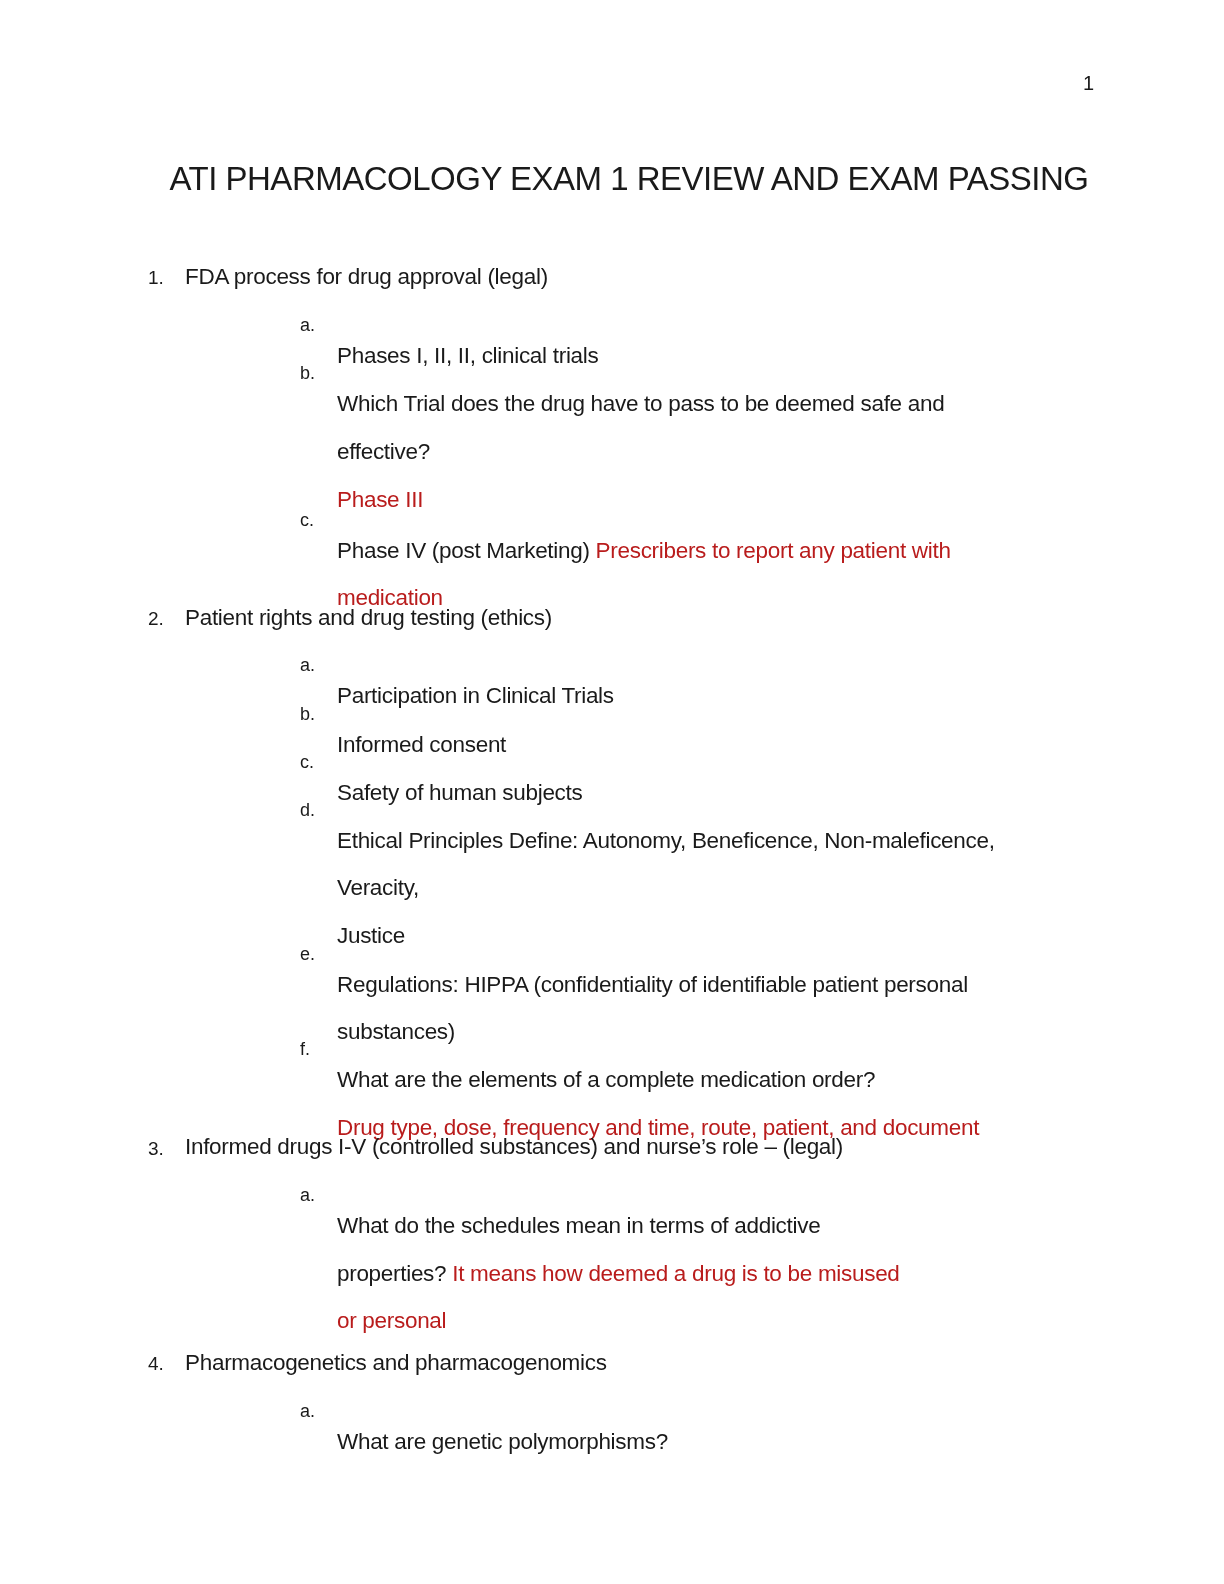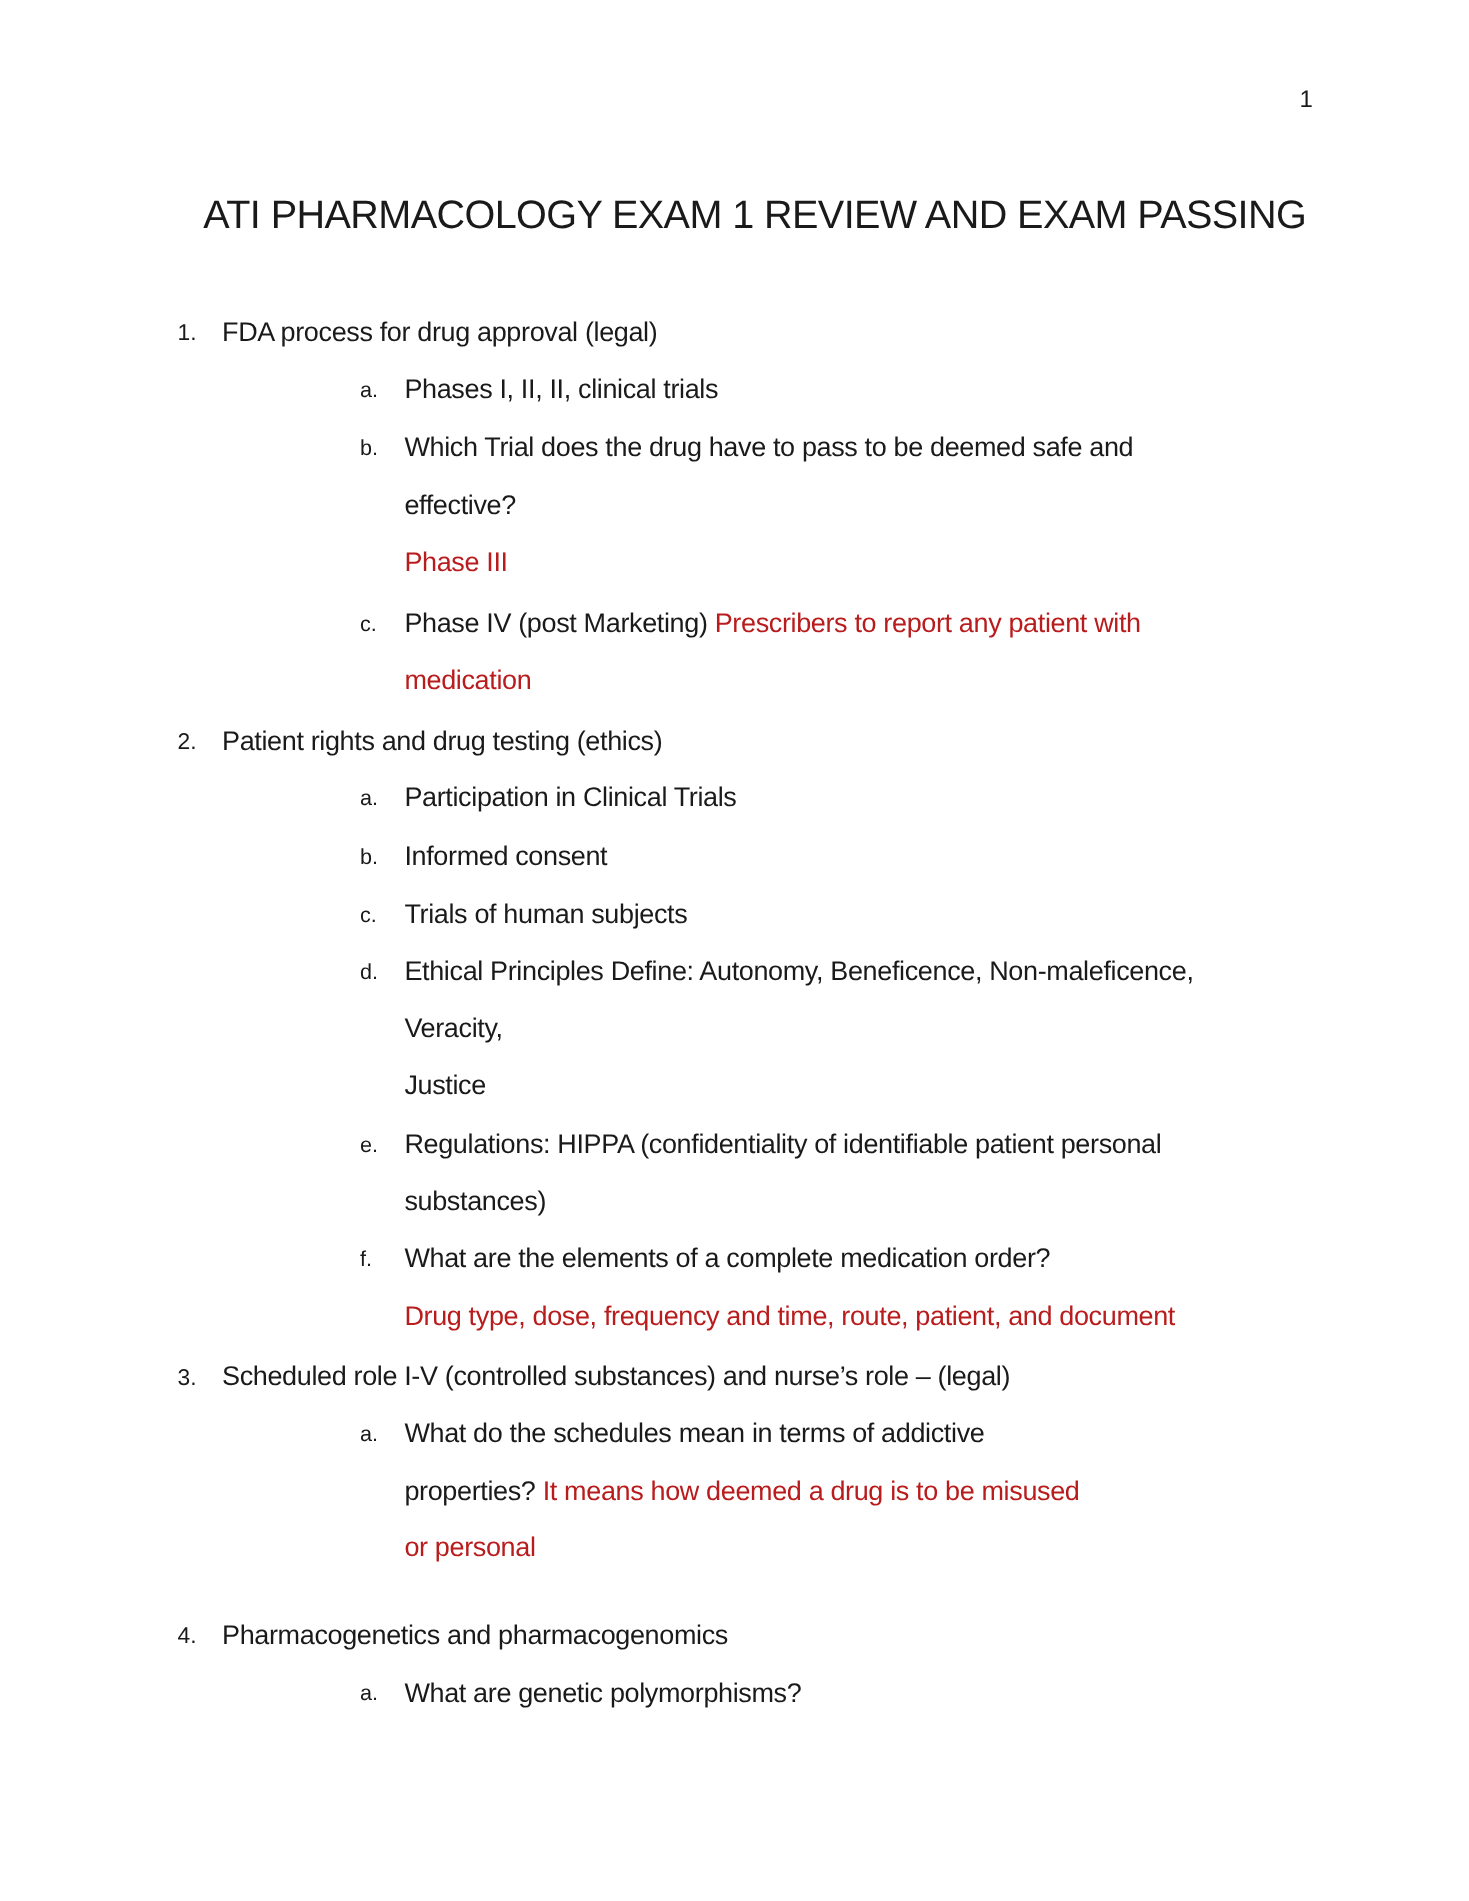--- a/index.html
+++ b/index.html
@@ -5,21 +5,21 @@
     html, body { margin: 0; padding: 0; background: #ffffff; }
     body { width: 1224px; height: 1584px; position: relative; overflow: hidden;
            font-family: "Liberation Sans", sans-serif; color: #1a1a1a; }
     .page-num { position: absolute; left: 1083px; top: 72px; font-size: 20px; }
     .title { position: absolute; left: 0; width: 1258px; top: 160px; text-align: center;
              font-size: 33px; letter-spacing: -0.5px; font-weight: normal; margin: 0; }
     .line { position: absolute; font-size: 22.5px; line-height: 28px; white-space: nowrap; letter-spacing: -0.3px; }
     .num { position: absolute; left: 148px; font-size: 19px; }
     .let { position: absolute; left: 300px; font-size: 18px; }
     .l1 { left: 185px; }
-    .l2 { left: 337px; }
+    .l2 { left: 337px; margin-top: 31px; }
     .ans { color: #b91c1c; }
   </style>
 </head>
 <body>
 
 <div>
   <div class="page-num">1</div>
   <h1 class="title">ATI PHARMACOLOGY EXAM 1 REVIEW AND EXAM PASSING</h1>
 
   <span class="num" style="top:267px">1.</span>
@@ -43,37 +43,37 @@
   <span class="num" style="top:608px">2.</span>
   <div class="line l1" style="top:604px">Patient rights and drug testing (ethics)</div>
 
   <span class="let" style="top:655px">a.</span>
   <div class="line l2" style="top:651px">Participation in Clinical Trials</div>
 
   <span class="let" style="top:704px">b.</span>
   <div class="line l2" style="top:700px">Informed consent</div>
 
   <span class="let" style="top:752px">c.</span>
-  <div class="line l2" style="top:748px">Trials of human subjects</div>
+  <div class="line l2" style="top:748px">Safety of human subjects</div>
 
   <span class="let" style="top:800px">d.</span>
   <div class="line l2" style="top:796px">Ethical Principles Define: Autonomy, Beneficence, Non-maleficence,</div>
   <div class="line l2" style="top:843px">Veracity,</div>
   <div class="line l2" style="top:891px">Justice</div>
 
   <span class="let" style="top:944px">e.</span>
   <div class="line l2" style="top:940px">Regulations: HIPPA (confidentiality of identifiable patient personal</div>
   <div class="line l2" style="top:987px">substances)</div>
 
   <span class="let" style="top:1039px">f.</span>
   <div class="line l2" style="top:1035px">What are the elements of a complete medication order?</div>
   <div class="line l2 ans" style="top:1083px">Drug type, dose, frequency and time, route, patient, and document</div>
 
   <span class="num" style="top:1138px">3.</span>
-  <div class="line l1" style="top:1133px">Scheduled role I-V (controlled substances) and nurse’s role – (legal)</div>
+  <div class="line l1" style="top:1133px">Informed drugs I-V (controlled substances) and nurse’s role – (legal)</div>
 
   <span class="let" style="top:1185px">a.</span>
   <div class="line l2" style="top:1181px">What do the schedules mean in terms of addictive</div>
   <div class="line l2" style="top:1229px">
     <span>properties?</span>
     <span class="ans">It means how deemed a drug is to be misused</span>
   </div>
   <div class="line l2 ans" style="top:1276px">or personal</div>
 
   <span class="num" style="top:1353px">4.</span>

